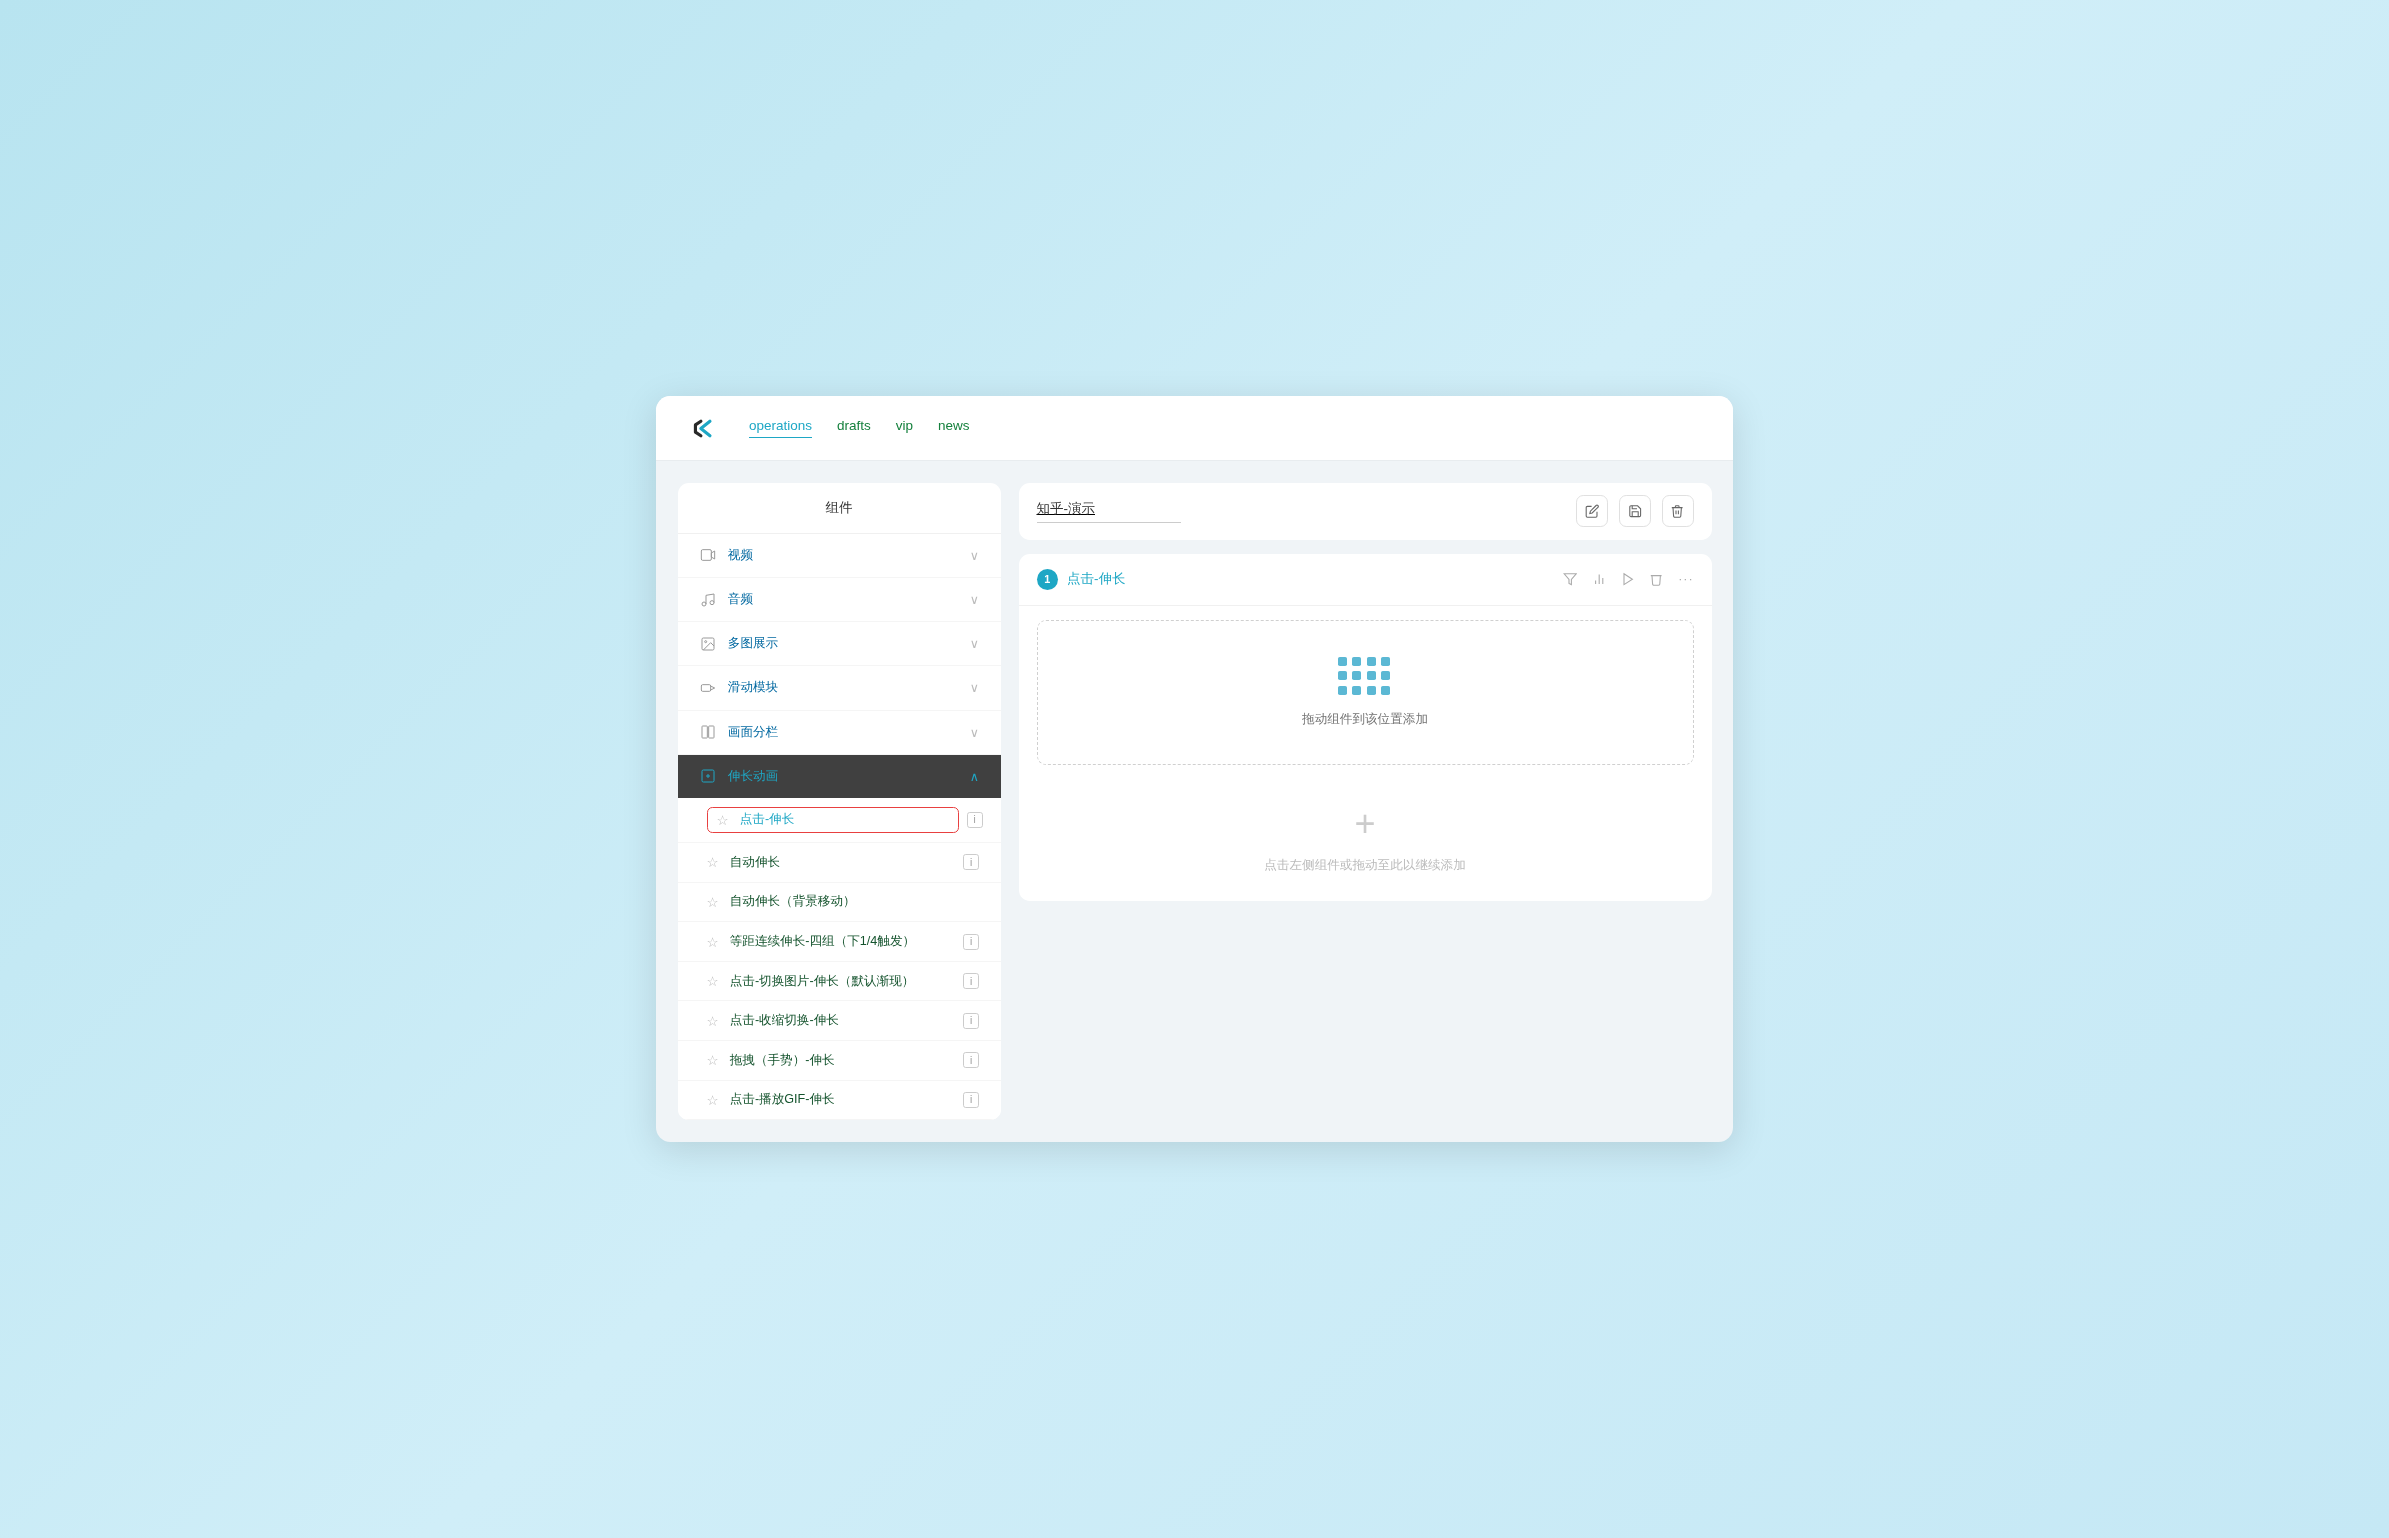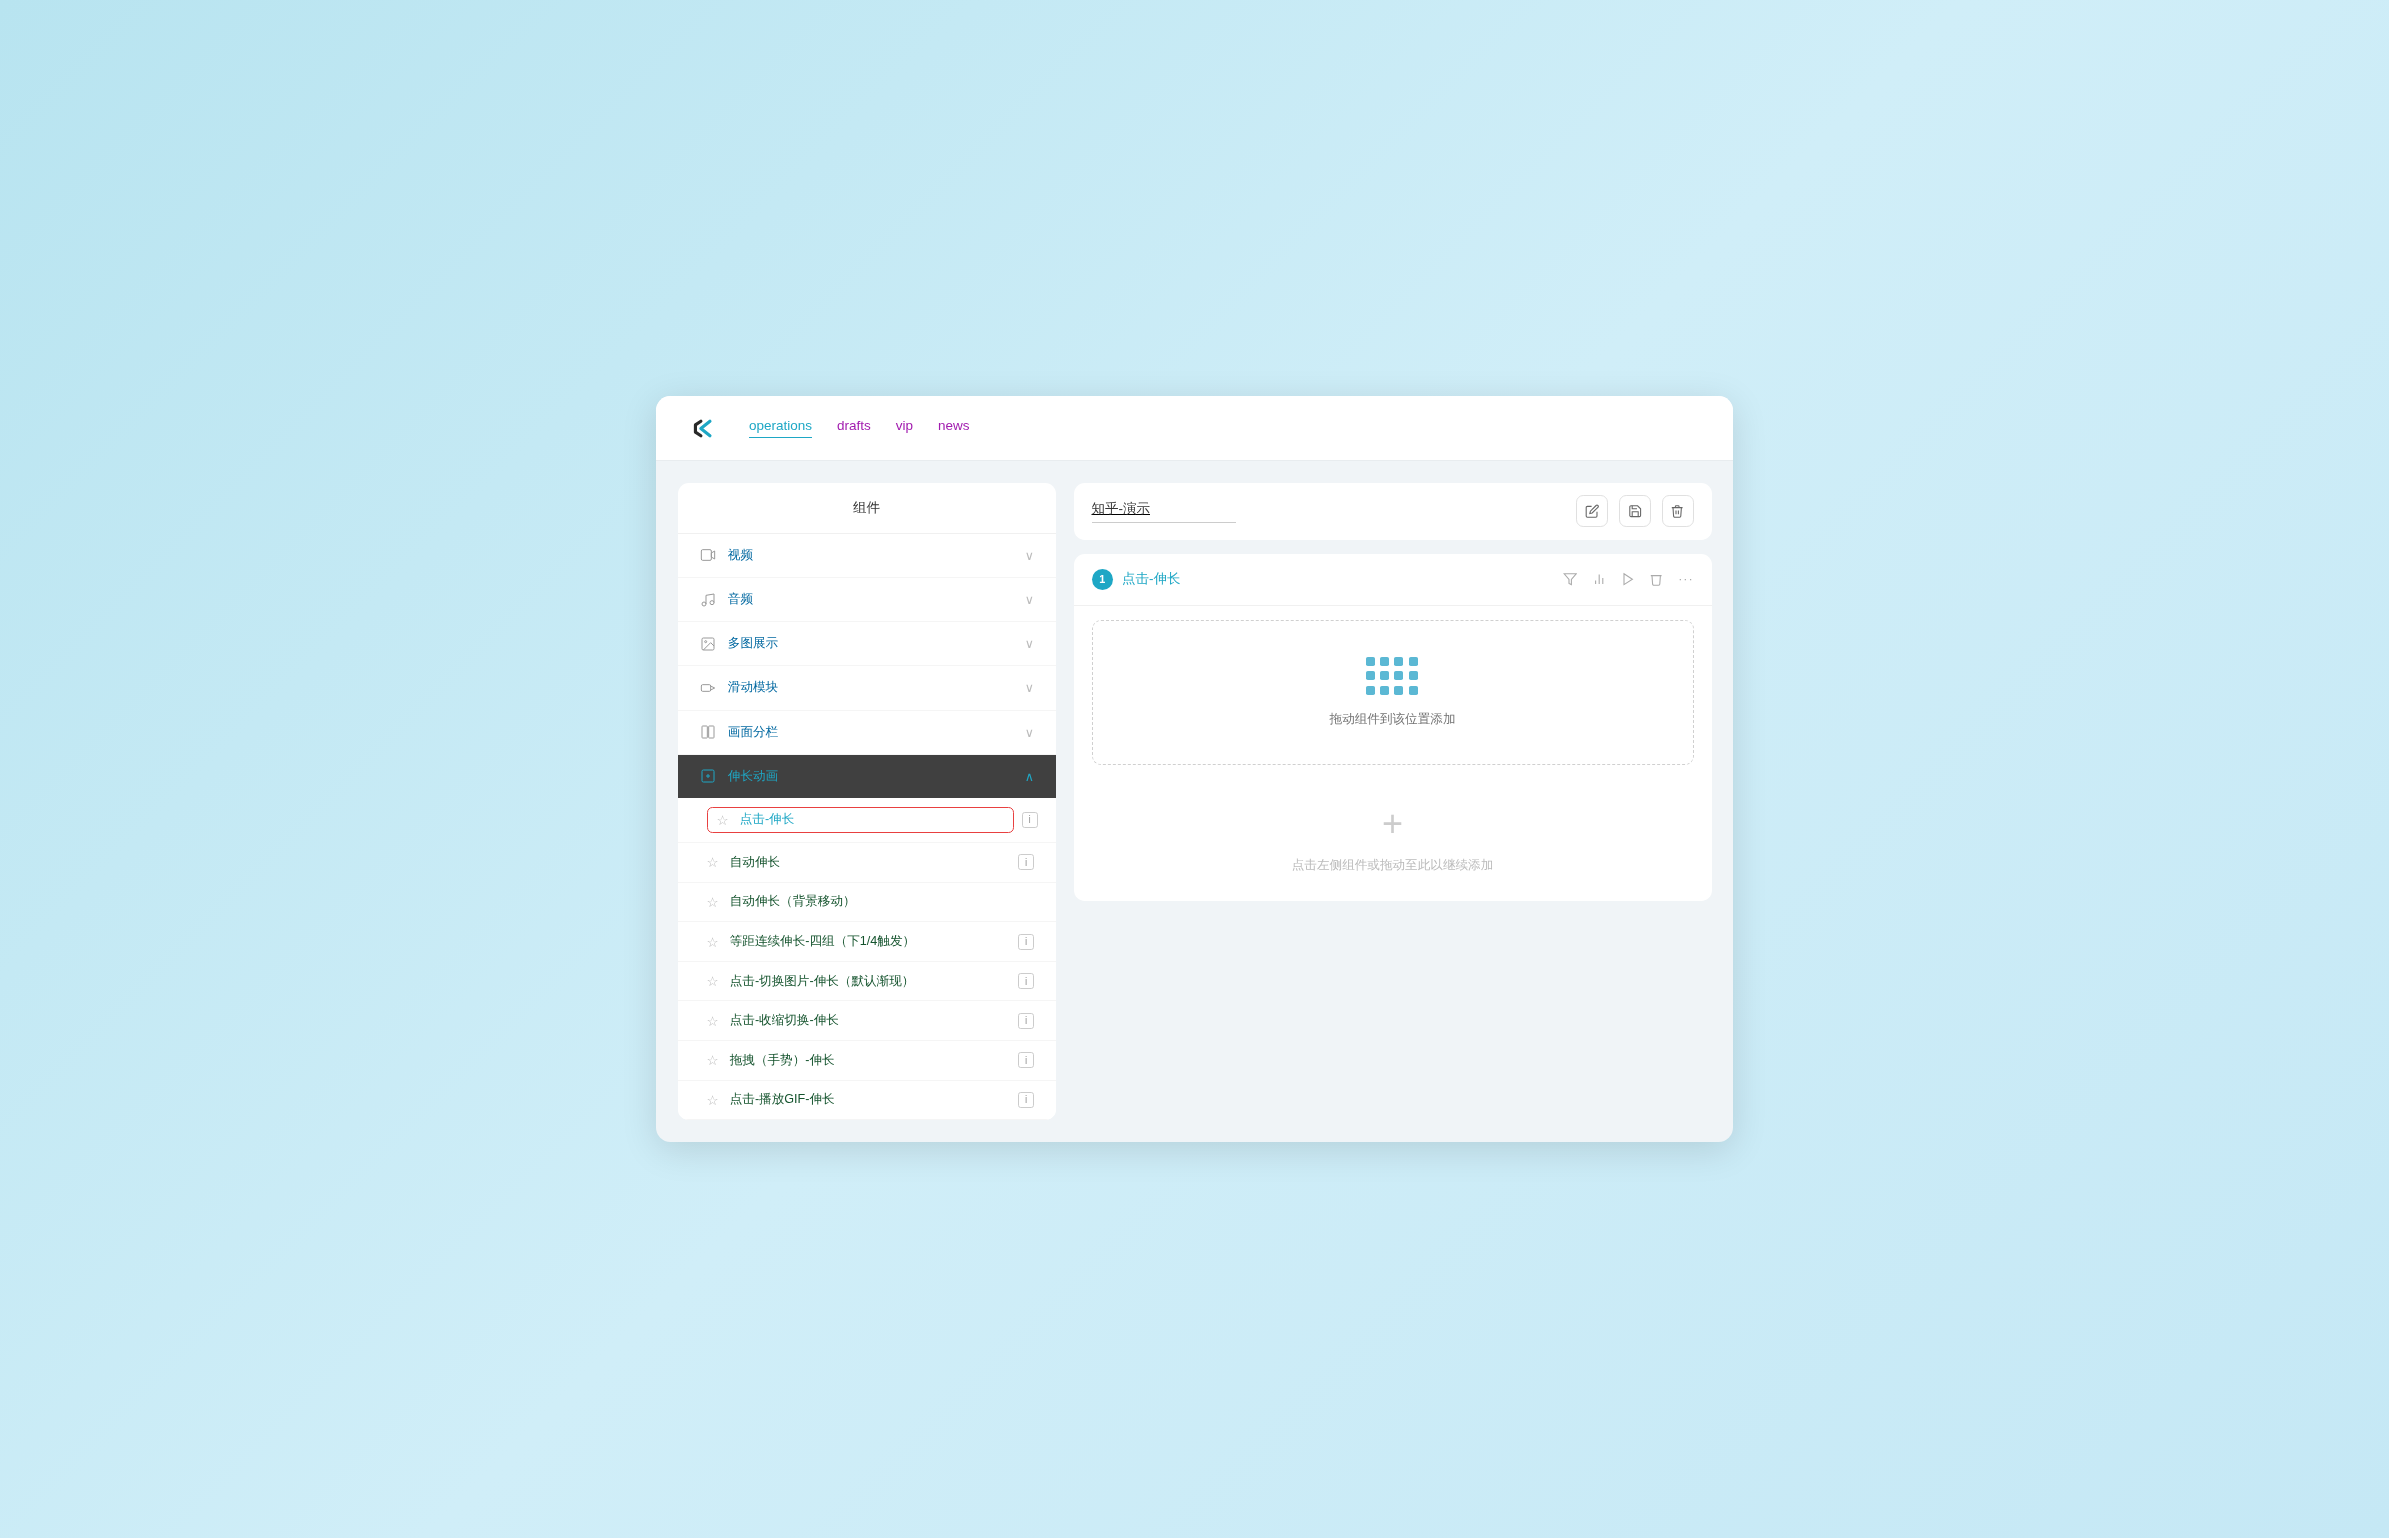--- a/index.html
+++ b/index.html
@@ -42,41 +42,41 @@
       width: 29px;
       height: 29px;
     }
     .nav-tabs {
       display: flex;
       gap: 25px;
       align-items: center;
     }
     .nav-tab {
       font-size: 13.5px;
-      color: #a21caf;
+      color: #15803d;
       cursor: pointer;
       padding-bottom: 3.6px;
       border-bottom: 1.8px solid transparent;
       text-decoration: none;
     }
     .nav-tab.active {
       color: #1ea7c5;
       border-bottom: 1.8px solid #1ea7c5;
       font-weight: 500;
     }
     
     .main-content {
       display: flex;
       flex: 1;
       padding: 21.5px;
       gap: 18px;
     }
     
     .left-panel {
-      width: 378px;
+      width: 323px;
       background: white;
       border-radius: 10.8px;
       overflow: hidden;
       flex-shrink: 0;
     }
     .panel-title {
       text-align: center;
       padding: 16px;
       font-size: 13.5px;
       color: #333;

